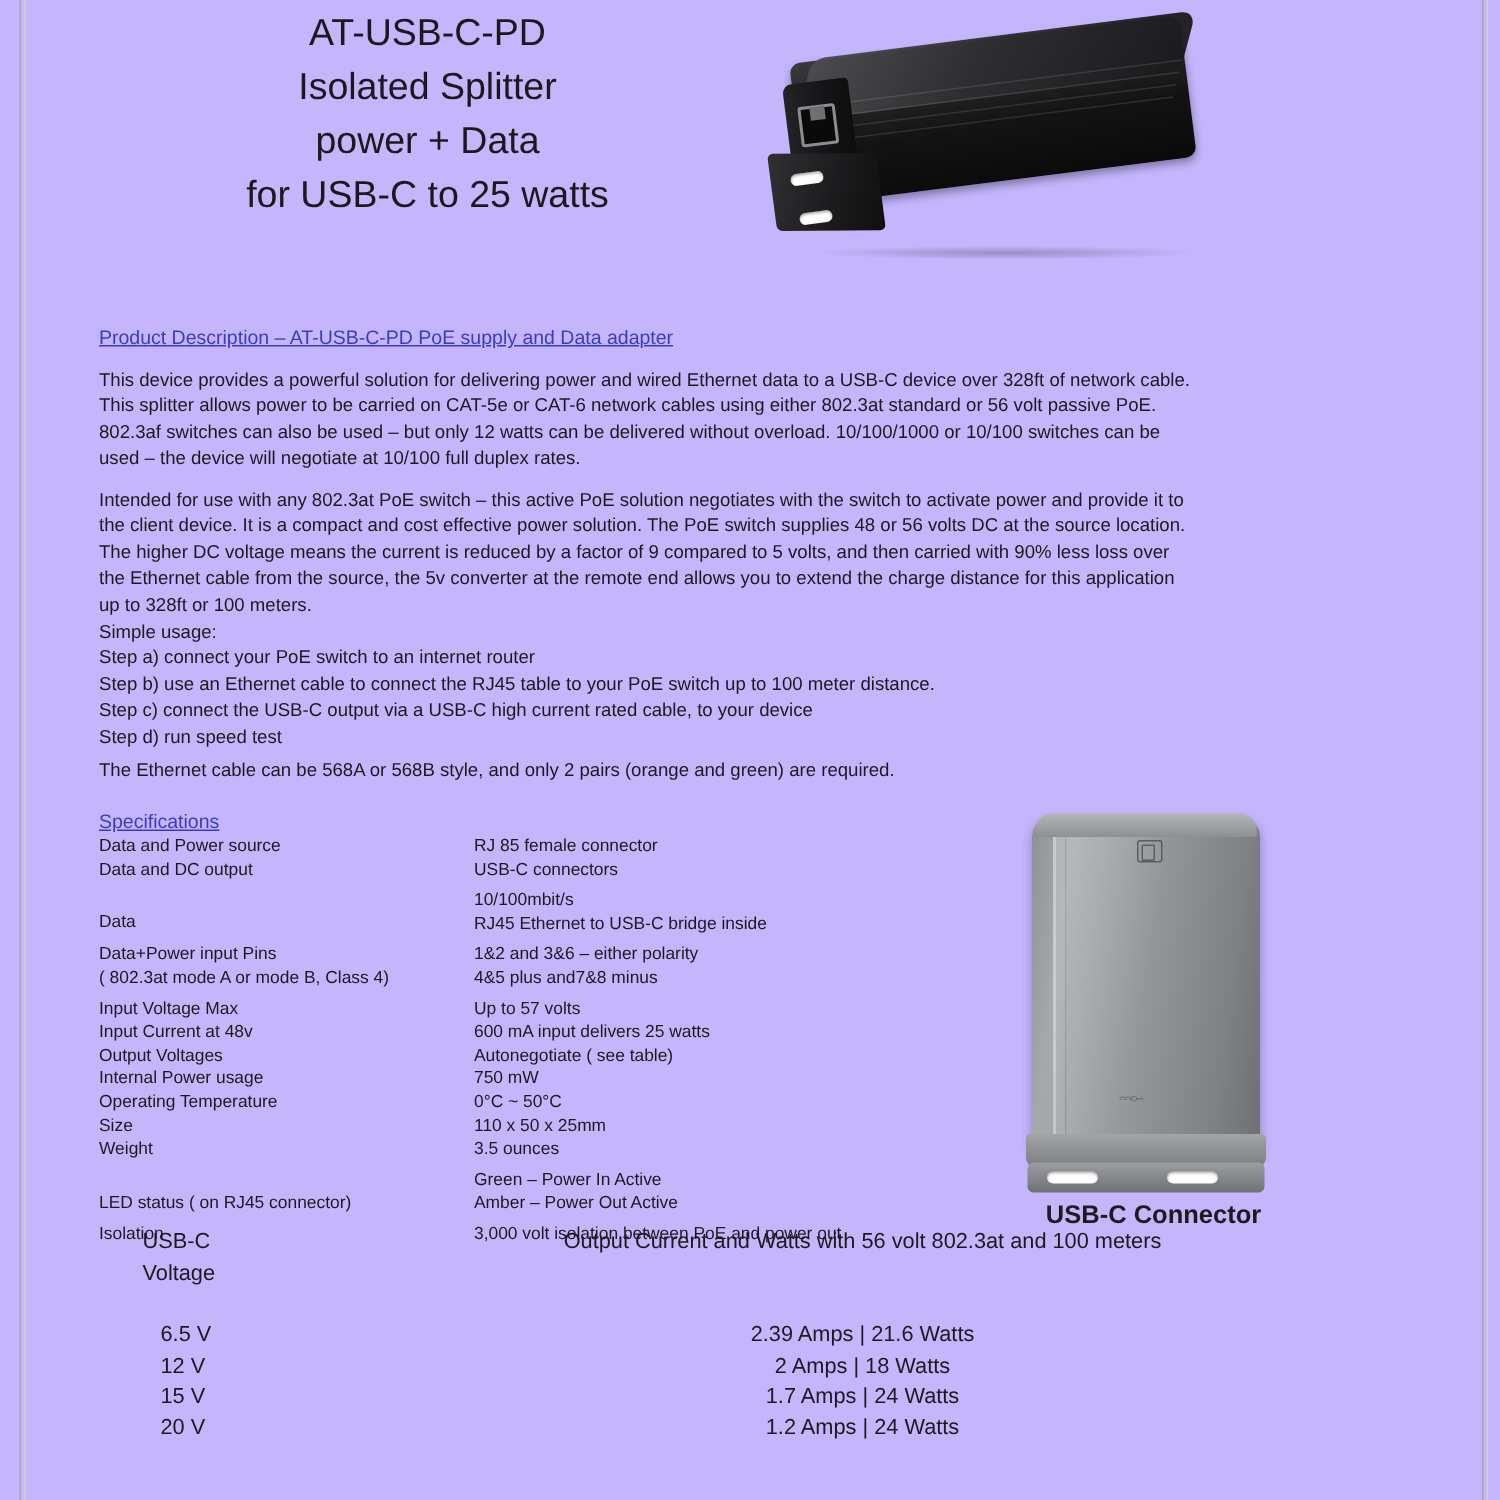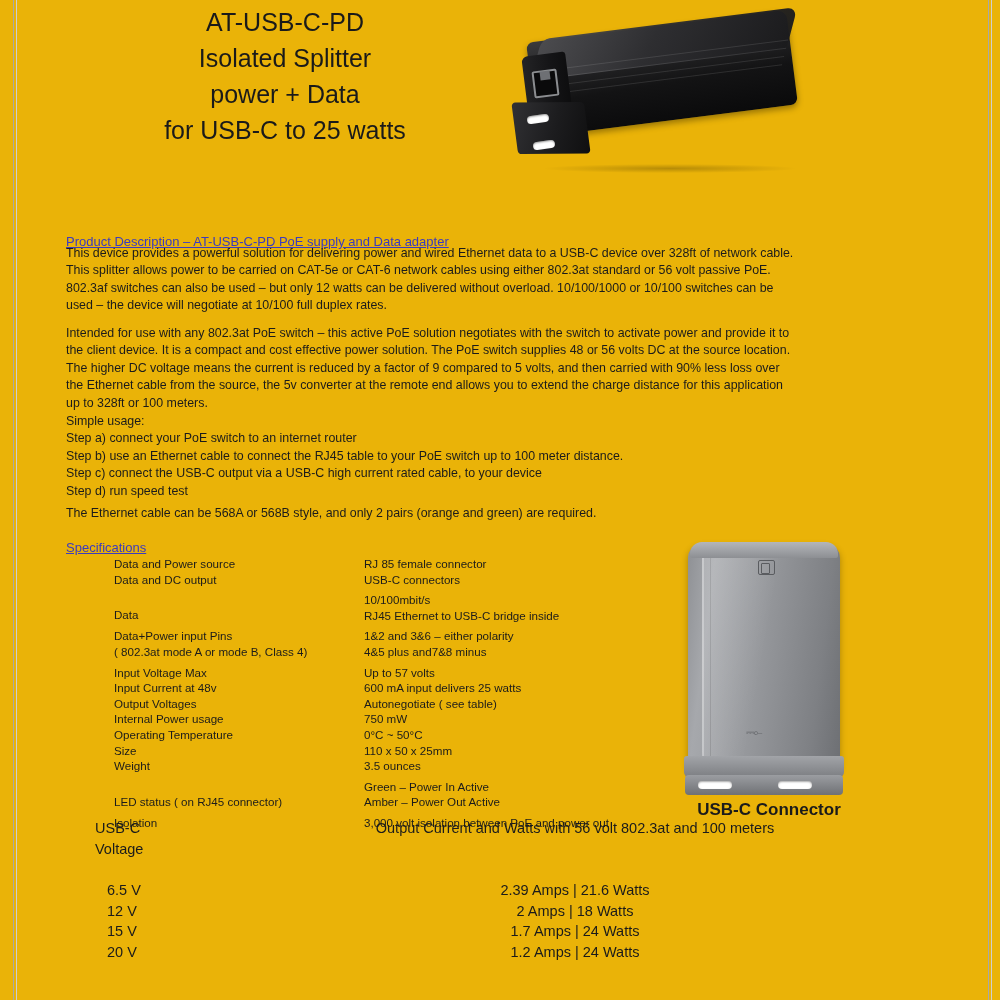--- a/index.html
+++ b/index.html
@@ -6,21 +6,21 @@
   html, body {
     margin: 0; padding: 0;
     width: 1000px; height: 1000px;
     background: #ffffff;
     font-family: "Liberation Sans", sans-serif;
     overflow: hidden;
   }
   #page {
     position: relative;
     width: 1000px; height: 1000px;
-    background: #eab308;
+    background: #c4b5fd;
   }
   
   .edge-rule {
     position: absolute; top: 0; bottom: 0;
     width: 1px; background: #a8a8a8;
   }
   .edge-rule.left  { left: 13px; }
   .edge-rule.left2 { left: 16px; background: #cfcfcf; }
   .edge-rule.right { left: 988px; }
   .edge-rule.right2{ left: 991px; background: #cfcfcf; }
@@ -108,21 +108,21 @@
   }
 
   
   .link-heading {
     position: absolute;
     font-size: 13px;
     color: #3b3bbf;
     text-decoration: underline;
     white-space: nowrap;
   }
-  #desc-heading { left: 66px; top: 234px; }
+  #desc-heading { left: 66px; top: 217px; }
   #spec-heading { left: 66px; top: 540px; }
 
   .para {
     position: absolute;
     left: 66px; width: 832px;
     font-size: 12.4px;
     line-height: 17.4px;
     color: #1b1b1b;
     text-align: left;
   }
@@ -141,21 +141,21 @@
   .spec-row {
     position: relative;
     display: flex;
     align-items: flex-start;
     font-size: 11.6px;
     line-height: 15.6px;
     color: #1b1b1b;
   }
   .spec-label { width: 250px; flex: 0 0 250px; }
   .spec-value { flex: 1 1 auto; }
-  .spec-label .ln, .spec-value .ln { display: block; white-space: nowrap; margin-left: 48px; }
+  .spec-label .ln, .spec-value .ln { display: block; white-space: nowrap; }
   .spec-row.gap-top { margin-top: 5px; }
 
   
   .prod2 {
     position: absolute; left: 672px; top: 538px;
     width: 186px; height: 262px;
   }
   .prod2 .shell {
     position: absolute; left: 16px; top: 6px;
     width: 152px; height: 228px;

